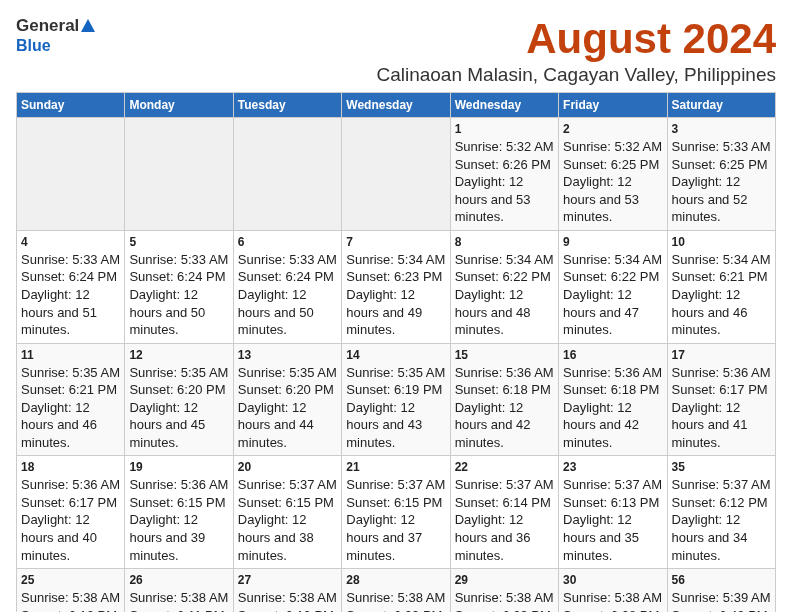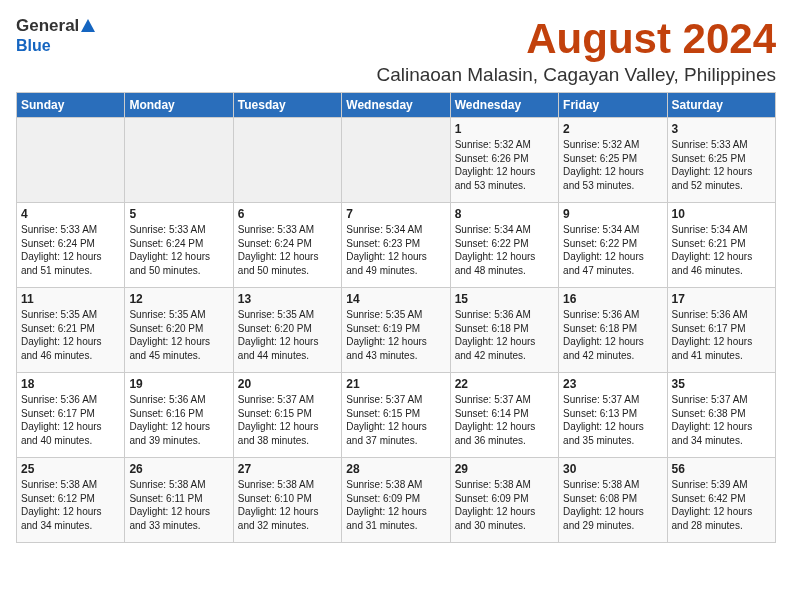--- a/index.html
+++ b/index.html
@@ -62,21 +62,21 @@
     .calendar-table tr:nth-child(even) td {
       background: #fff;
     }
     .day-number {
       font-size: 12px;
       font-weight: bold;
       display: block;
       margin-bottom: 2px;
     }
     .day-info {
-      font-size: 10px;
+      font-size: 13px;
       line-height: 1.35;
       color: #222;
     }
     .empty-cell {
       background: #f0f0f0 !important;
     }
     .logo-row {
       display: flex;
       align-items: center;
     }
@@ -271,21 +271,21 @@
         <td>
           <span class="day-number">18</span>
           <div class="day-info">Sunrise: 5:36 AM
 Sunset: 6:17 PM
 Daylight: 12 hours
 and 40 minutes.</div>
         </td>
         <td>
           <span class="day-number">19</span>
           <div class="day-info">Sunrise: 5:36 AM
-Sunset: 6:16 PM
+Sunset: 6:15 PM
 Daylight: 12 hours
 and 39 minutes.</div>
         </td>
         <td>
           <span class="day-number">20</span>
           <div class="day-info">Sunrise: 5:37 AM
 Sunset: 6:15 PM
 Daylight: 12 hours
 and 38 minutes.</div>
         </td>
@@ -306,21 +306,21 @@
         <td>
           <span class="day-number">23</span>
           <div class="day-info">Sunrise: 5:37 AM
 Sunset: 6:13 PM
 Daylight: 12 hours
 and 35 minutes.</div>
         </td>
         <td>
           <span class="day-number">35</span>
           <div class="day-info">Sunrise: 5:37 AM
-Sunset: 6:38 PM
+Sunset: 6:12 PM
 Daylight: 12 hours
 and 34 minutes.</div>
         </td>
       </tr>
       <tr>
         <td>
           <span class="day-number">25</span>
           <div class="day-info">Sunrise: 5:38 AM
 Sunset: 6:12 PM
 Daylight: 12 hours

